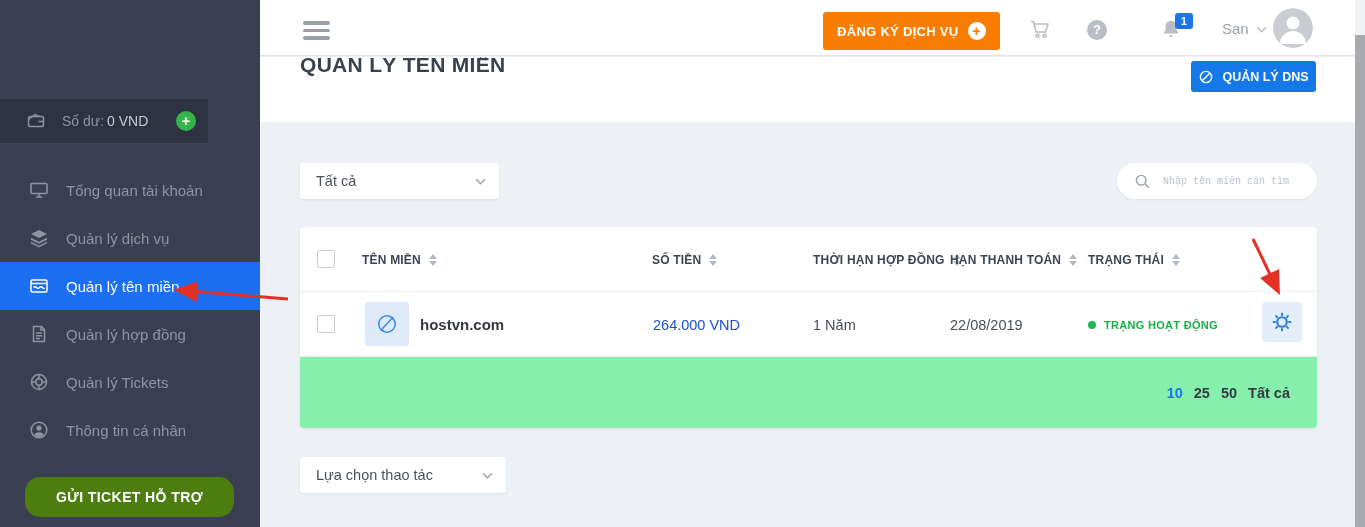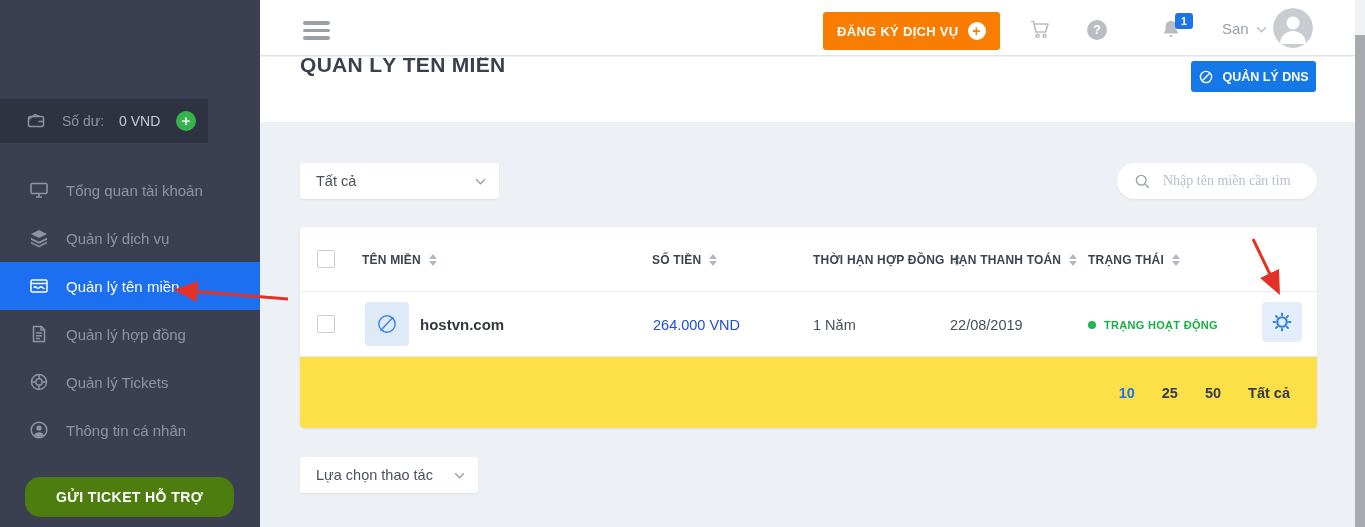--- a/index.html
+++ b/index.html
@@ -11,21 +11,21 @@
   .sidebar{position:absolute;left:0;top:0;width:260px;height:527px;background:#3a4052;}
   .logo-row{position:absolute;left:0;top:0;width:260px;height:98px;}
   .logo-mark{position:absolute;left:26px;top:9px;width:44px;height:44px;}
   .brand-name{position:absolute;left:72px;top:9px;font-size:27px;font-weight:bold;color:#fff;letter-spacing:1px;}
   .brand-tag{position:absolute;left:74px;top:41px;font-size:7.5px;font-weight:bold;color:#e9ebf0;letter-spacing:.6px;}
   .flag{position:absolute;left:205px;top:17px;width:36px;height:26px;box-shadow:0 0 0 1px rgba(0,0,0,.15);}
 
   .balance-bar{position:absolute;left:0;top:99px;width:208px;height:44px;background:#2e3342;display:flex;align-items:center;}
   .wallet-ic{margin-left:26px;width:20px;height:20px;color:#8d93a3;}
   .balance-label{margin-left:16px;font-size:14px;color:#8d93a3;}
-  .balance-value{margin-left:15px;font-size:14px;color:#c6cad4;}
+  .balance-value{margin-left:3px;font-size:14px;color:#c6cad4;}
   .plus-btn{position:absolute;right:12px;top:12px;width:20px;height:20px;border-radius:50%;background:#34b44a;color:#fff;font-size:15px;font-weight:bold;line-height:19px;text-align:center;cursor:pointer;}
 
   .nav-item{position:absolute;left:0;width:260px;height:48px;display:flex;align-items:center;padding-left:28px;color:#8e94a3;font-size:15px;cursor:pointer;}
   .nav-item.active{background:#1b6ff0;color:#fff;}
   .nav-ic{width:22px;height:22px;margin-right:16px;flex:0 0 auto;display:flex;align-items:center;justify-content:center;}
   .support-btn{position:absolute;left:25px;top:477px;width:209px;height:40px;background:#4d7c0f;border-radius:15px;color:#fff;font-size:14px;font-weight:bold;letter-spacing:.4px;display:flex;align-items:center;justify-content:center;cursor:pointer;}
 
   
   .topbar{position:absolute;left:260px;top:0;width:1095px;height:56px;background:#fff;border-bottom:1px solid #e1e3e7;}
   .hamburger{position:absolute;left:43px;top:21px;width:27px;cursor:pointer;}
@@ -43,45 +43,45 @@
 
   
   .page-head{position:absolute;left:260px;top:57px;width:1095px;height:65px;background:#fff;overflow:hidden;}
   .page-title{position:absolute;left:40px;top:-4px;margin:0;font-size:21px;font-weight:bold;color:#39414d;letter-spacing:.3px;}
   .dns-btn{position:absolute;left:931px;top:4px;width:125px;height:31px;background:#1578e8;border-radius:3px;color:#fff;font-size:12.5px;font-weight:bold;display:flex;align-items:center;justify-content:center;gap:8px;cursor:pointer;}
 
   
   .content{position:absolute;left:260px;top:122px;width:1095px;height:405px;background:#edf1f5;}
   .dropdown{position:absolute;background:#fff;border-radius:3px;box-shadow:0 1px 2px rgba(31,45,61,.09);display:flex;align-items:center;font-size:14.5px;color:#4b5158;cursor:pointer;}
   .dd-status{left:40px;top:41px;width:199px;height:36px;padding-left:16px;}
-  .dd-action{left:40px;top:335px;width:178px;height:36px;padding-left:16px;}
+  .dd-action{left:40px;top:335px;width:206px;height:36px;padding-left:16px;}
   .dd-chev{position:absolute;right:13px;top:15px;width:11px;height:7px;color:#9aa1ab;}
   .search-box{position:absolute;left:857px;top:41px;width:200px;height:36px;background:#fff;border-radius:18px;box-shadow:0 1px 2px rgba(31,45,61,.07);display:flex;align-items:center;cursor:text;}
   .search-ic{width:17px;height:17px;margin-left:17px;color:#9aa2ad;flex:0 0 auto;}
-  .search-input{border:none;outline:none;background:transparent;margin-left:10px;width:150px;font-size:14px;color:#4b5158;font-family:Liberation Serif, serif;}
+  .search-input{border:none;outline:none;background:transparent;margin-left:10px;width:150px;font-size:10px;color:#4b5158;font-family:Liberation Mono, monospace;}
   .search-input::placeholder{color:#b8bfca;}
 
   .card{position:absolute;left:40px;top:105px;width:1017px;height:201px;background:#fff;border-radius:4px;box-shadow:0 1px 3px rgba(31,45,61,.08);}
   .thead{position:absolute;left:0;top:0;width:100%;height:65px;border-bottom:1px solid #e9ecef;}
   .th{position:absolute;top:0;height:65px;display:flex;align-items:center;font-size:12px;font-weight:bold;color:#3c4450;letter-spacing:.2px;cursor:pointer;}
   .sort{display:inline-flex;flex-direction:column;margin-left:8px;gap:2px;}
   .sort i{width:0;height:0;border-left:4px solid transparent;border-right:4px solid transparent;}
   .sort .up{border-bottom:5px solid #b3b9c3;}
   .sort .dn{border-top:5px solid #b3b9c3;}
   .cbx{position:absolute;width:18px;height:18px;border:1.5px solid #c9ced6;border-radius:2px;background:#fff;cursor:pointer;}
   .trow{position:absolute;left:0;top:65px;width:100%;height:65px;border-bottom:1px solid #e9ecef;}
   .domain-tile{position:absolute;left:65px;top:10px;width:44px;height:44px;background:#dfeaf9;border-radius:4px;display:flex;align-items:center;justify-content:center;color:#3b86e8;}
   .domain-name{position:absolute;left:120px;top:0;height:65px;display:flex;align-items:center;font-size:15px;font-weight:bold;color:#35393f;cursor:pointer;}
   .cell{position:absolute;top:0;height:65px;display:flex;align-items:center;font-size:14.5px;color:#494f57;}
   .price{color:#1d4ed8;}
   .status{gap:8px;}
   .status-dot{width:8px;height:8px;border-radius:50%;background:#1db84e;}
   .status-text{font-size:11px;font-weight:bold;color:#15b142;letter-spacing:.3px;}
   .gear-tile{position:absolute;left:962px;top:10px;width:40px;height:40px;background:#e4edfa;border-radius:4px;display:flex;align-items:center;justify-content:center;color:#2f80e0;cursor:pointer;}
-  .tfoot{position:absolute;left:0;top:130px;width:100%;height:71px;background:#fde047;border-radius:0 0 4px 4px;display:flex;align-items:center;justify-content:flex-end;padding-right:27px;gap:27px;}
+  .tfoot{position:absolute;left:0;top:130px;width:100%;height:71px;background:#86efac;border-radius:0 0 4px 4px;display:flex;align-items:center;justify-content:flex-end;padding-right:27px;gap:11px;}
   .page-opt{font-size:14.5px;font-weight:bold;color:#343b44;cursor:pointer;}
   .page-opt.active{color:#1b74ea;}
 
   
   .scroll-track{position:absolute;right:0;top:0;width:10px;height:527px;background:#f0f1f2;}
   .scroll-thumb{position:absolute;right:0;top:35px;width:10px;height:492px;background:#a7aaae;cursor:grab;}
 
   .arrows{position:absolute;left:0;top:0;width:1365px;height:527px;pointer-events:none;}
 </style>
 </head>

